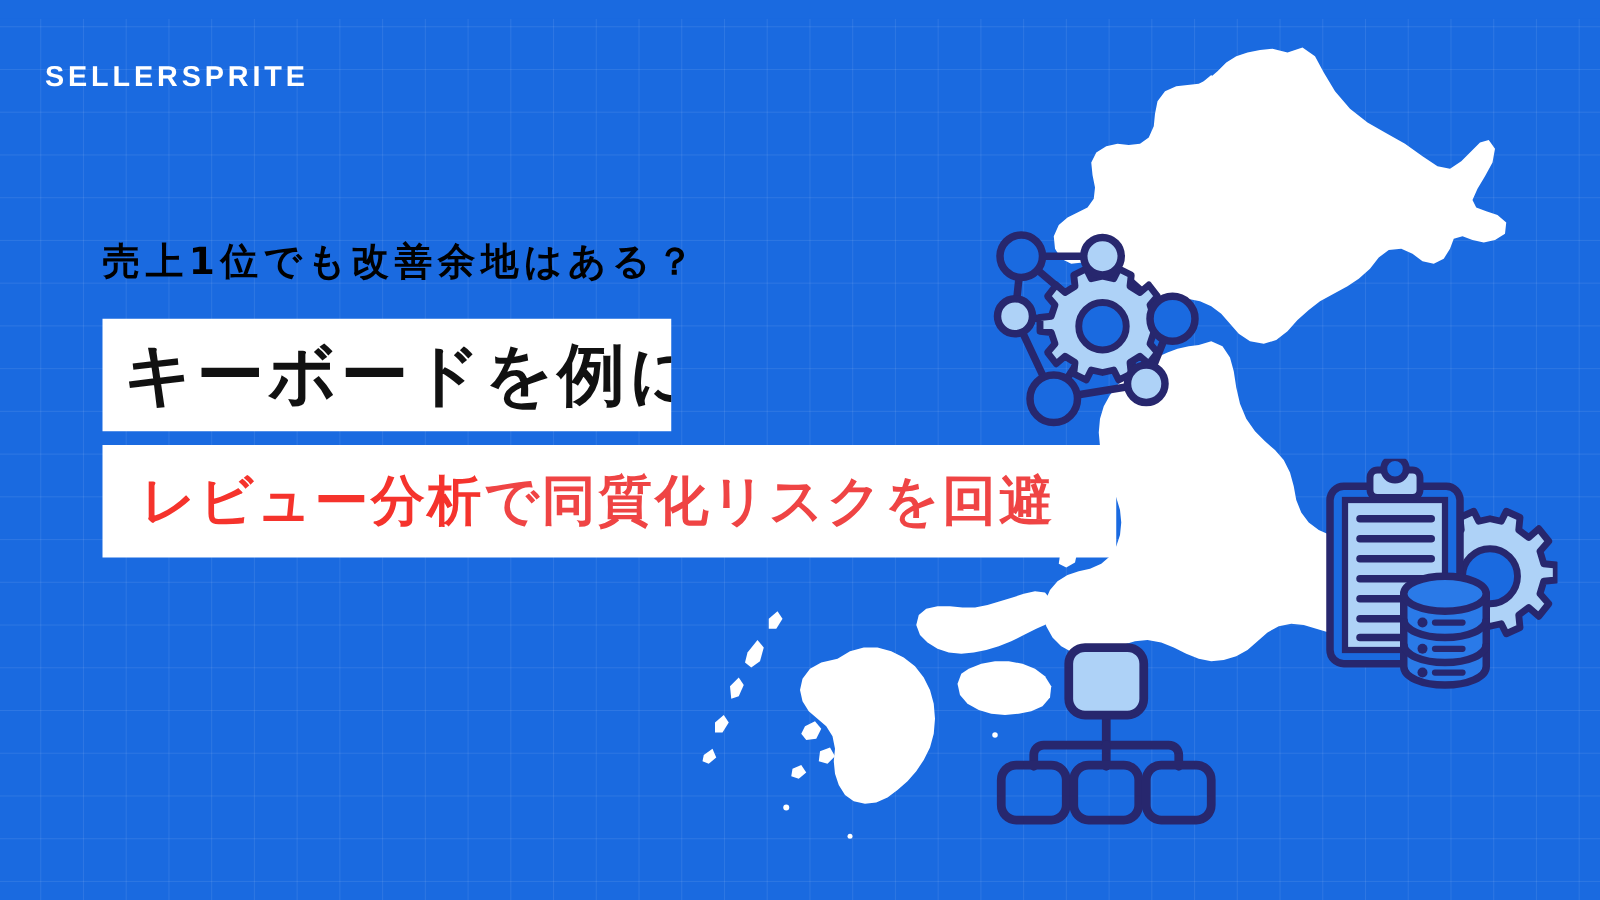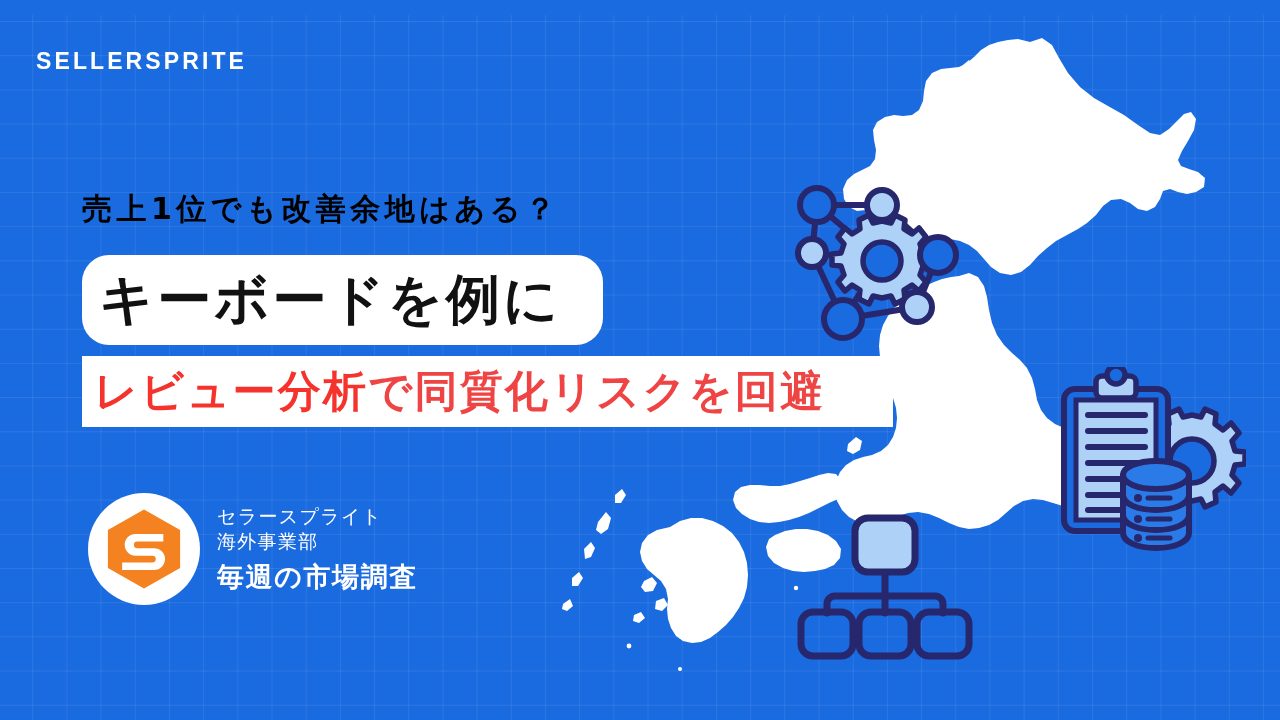--- a/index.html
+++ b/index.html
@@ -65,37 +65,36 @@
   .headline-band {
     position:absolute;
     background:#ffffff;
     display:flex;
     align-items:center;
     white-space:nowrap;
     overflow:hidden;
   }
   #headline-primary {
     left:82px; top:240px;
-    width:521px; height:90px;
+    width:455px; height:90px;
     padding-left:17px;
-    border-radius:27px;
   }
   #headline-primary .txt {
     font-size:54px;
     font-weight:800;
     color:#111111;
     letter-spacing:3px;
     line-height:1;
     font-family:"DejaVu Sans","Liberation Sans",sans-serif;
   }
 
   #headline-secondary {
     left:82px; top:341px;
-    width:811px; height:71px;
-    padding-left:12px;
+    width:811px; height:90px;
+    padding-left:31px;
   }
   #headline-secondary .txt {
     font-size:43px;
     font-weight:700;
     color:#ef4444;
     letter-spacing:2.2px;
     line-height:1;
     font-family:"DejaVu Sans","Liberation Sans",sans-serif;
   }
   #headline-secondary .accent { color:#f5332c; }
@@ -221,36 +220,20 @@
 
   <div class="headline-band" id="headline-primary">
     <span class="txt">キーボードを例に</span>
   </div>
 
   <div class="headline-band" id="headline-secondary">
     <span class="txt accent">レビュー分析</span>
       <span class="txt">で同質化リスクを回避</span>
   </div>
 
-  <div id="identity">
-    <div id="logo-badge">
-      <svg viewBox="0 0 100 100" xmlns="http://www.w3.org/2000/svg" aria-hidden="true">
-
-        <path d="M50 3 L93 27.5 L93 72.5 L50 97 L7 72.5 L7 27.5 Z" fill="#f58220"></path>
-
-        <path d="M73 32 H40 a13 13 0 0 0 0 26 h20 a4 4 0 0 1 0 8 H24 v9 h38 a13 13 0 0 0 0 -26
-                 H42 a4 4 0 0 1 0 -8 h31 z" fill="#ffffff"></path>
-      </svg>
-    </div>
-    <div id="identity-text">
-      <span class="line1">セラースプライト</span>
-      <span class="line2">海外事業部</span>
-      <span class="line3">毎週の市場調査</span>
-    </div>
-  </div>
 
   <div class="deco" id="icon-network">
     <svg viewBox="0 0 190 175" xmlns="http://www.w3.org/2000/svg" aria-hidden="true">
       <g stroke="#27276e" stroke-width="6" fill="none" stroke-linecap="round" stroke-linejoin="round">
         <path d="M31 27 L96 27 L152 77 L131 129 L57 141 L26 75 Z" opacity="0"></path>
         <line x1="31" y1="27" x2="96" y2="27"></line>
         <line x1="96" y1="27" x2="152" y2="77"></line>
         <line x1="152" y1="77" x2="131" y2="129"></line>
         <line x1="131" y1="129" x2="57" y2="141"></line>
         <line x1="57" y1="141" x2="26" y2="75"></line>

